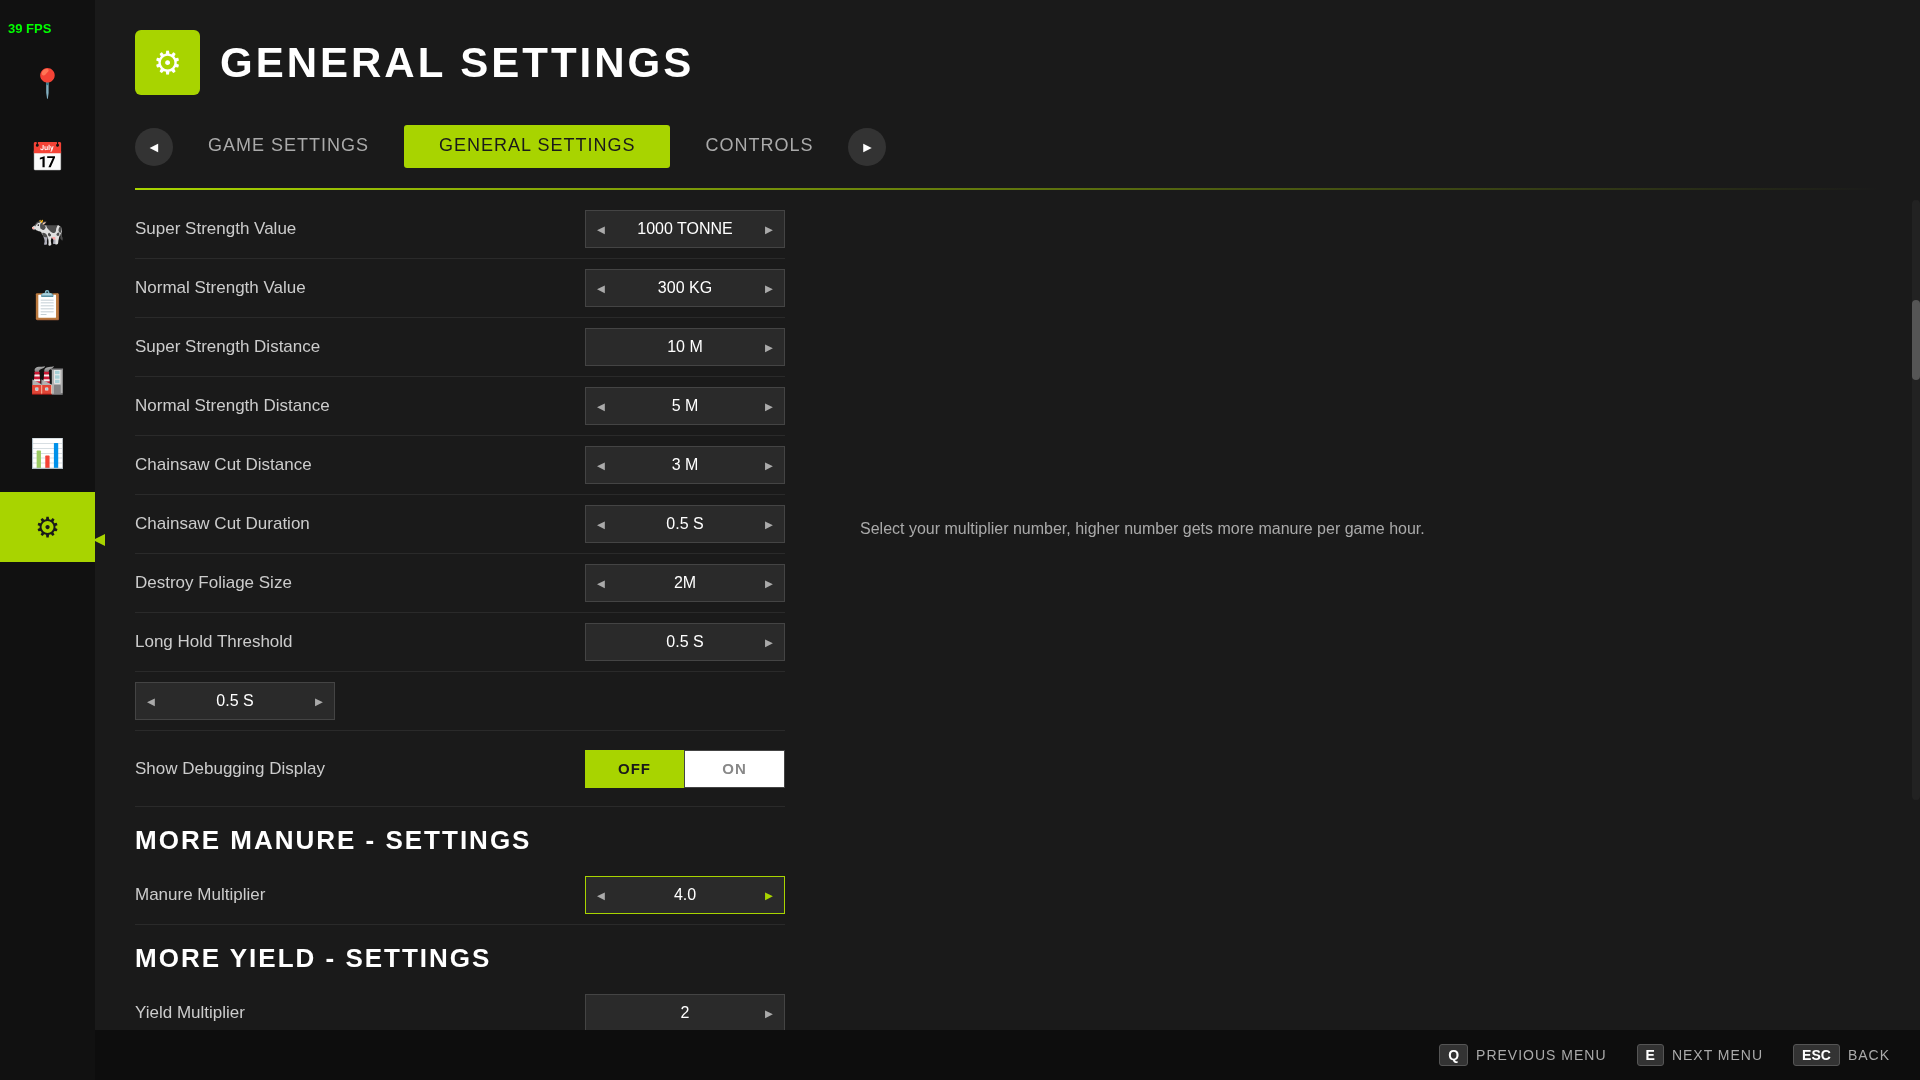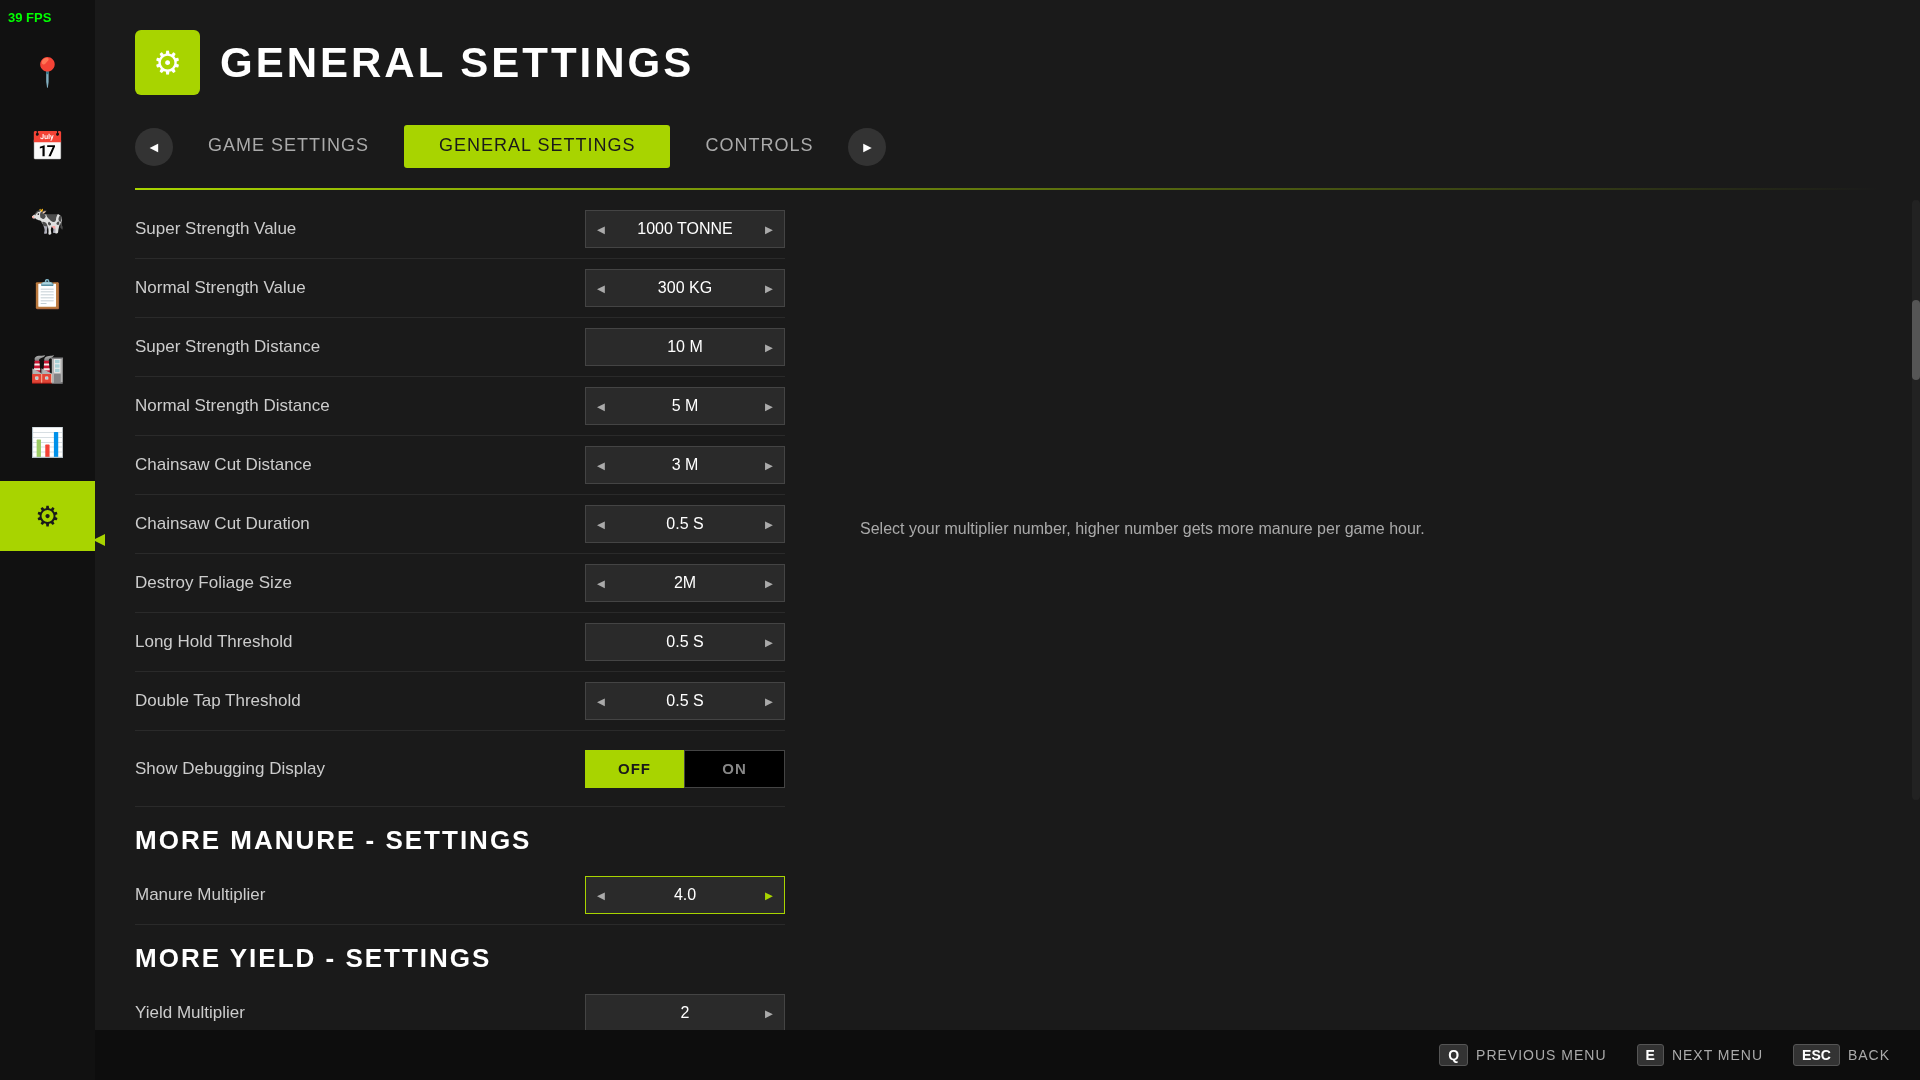--- a/index.html
+++ b/index.html
@@ -14,21 +14,21 @@
     }
 
     
     .sidebar {
       width: 95px;
       height: 1080px;
       background-color: #111111;
       display: flex;
       flex-direction: column;
       align-items: center;
-      padding-top: 10px;
+      padding-top: 21px;
       gap: 4px;
       position: relative;
       z-index: 10;
     }
 
     .fps-counter {
       color: #00ff00;
       font-size: 13px;
       font-weight: bold;
       align-self: flex-start;
@@ -229,21 +229,21 @@
       cursor: pointer;
       letter-spacing: 1px;
     }
 
     .toggle-btn.active-off {
       background-color: #a8d400;
       color: #1a1a1a;
     }
 
     .toggle-btn.inactive {
-      background-color: #000000;
+      background-color: #ffffff;
       color: #888888;
       border: 1px solid #444;
     }
 
     
     .section-header {
       font-size: 26px;
       font-weight: bold;
       color: #ffffff;
       letter-spacing: 2px;
@@ -442,21 +442,20 @@
       <div class="setting-row">
         <span class="setting-label">Long Hold Threshold</span>
         <div class="setting-control">
           <div class="ctrl-arrow" style="visibility:hidden;">◄</div>
           <div class="ctrl-value">0.5 S</div>
           <div class="ctrl-arrow">►</div>
         </div>
       </div>
 
       <div class="setting-row">
-        <span class="setting-label">Double Tap Threshold</span>
         <div class="setting-control">
           <div class="ctrl-arrow">◄</div>
           <div class="ctrl-value">0.5 S</div>
           <div class="ctrl-arrow">►</div>
         </div>
       </div>
 
       <div class="setting-row">
         <span class="setting-label">Show Debugging Display</span>
         <div class="toggle-control">

